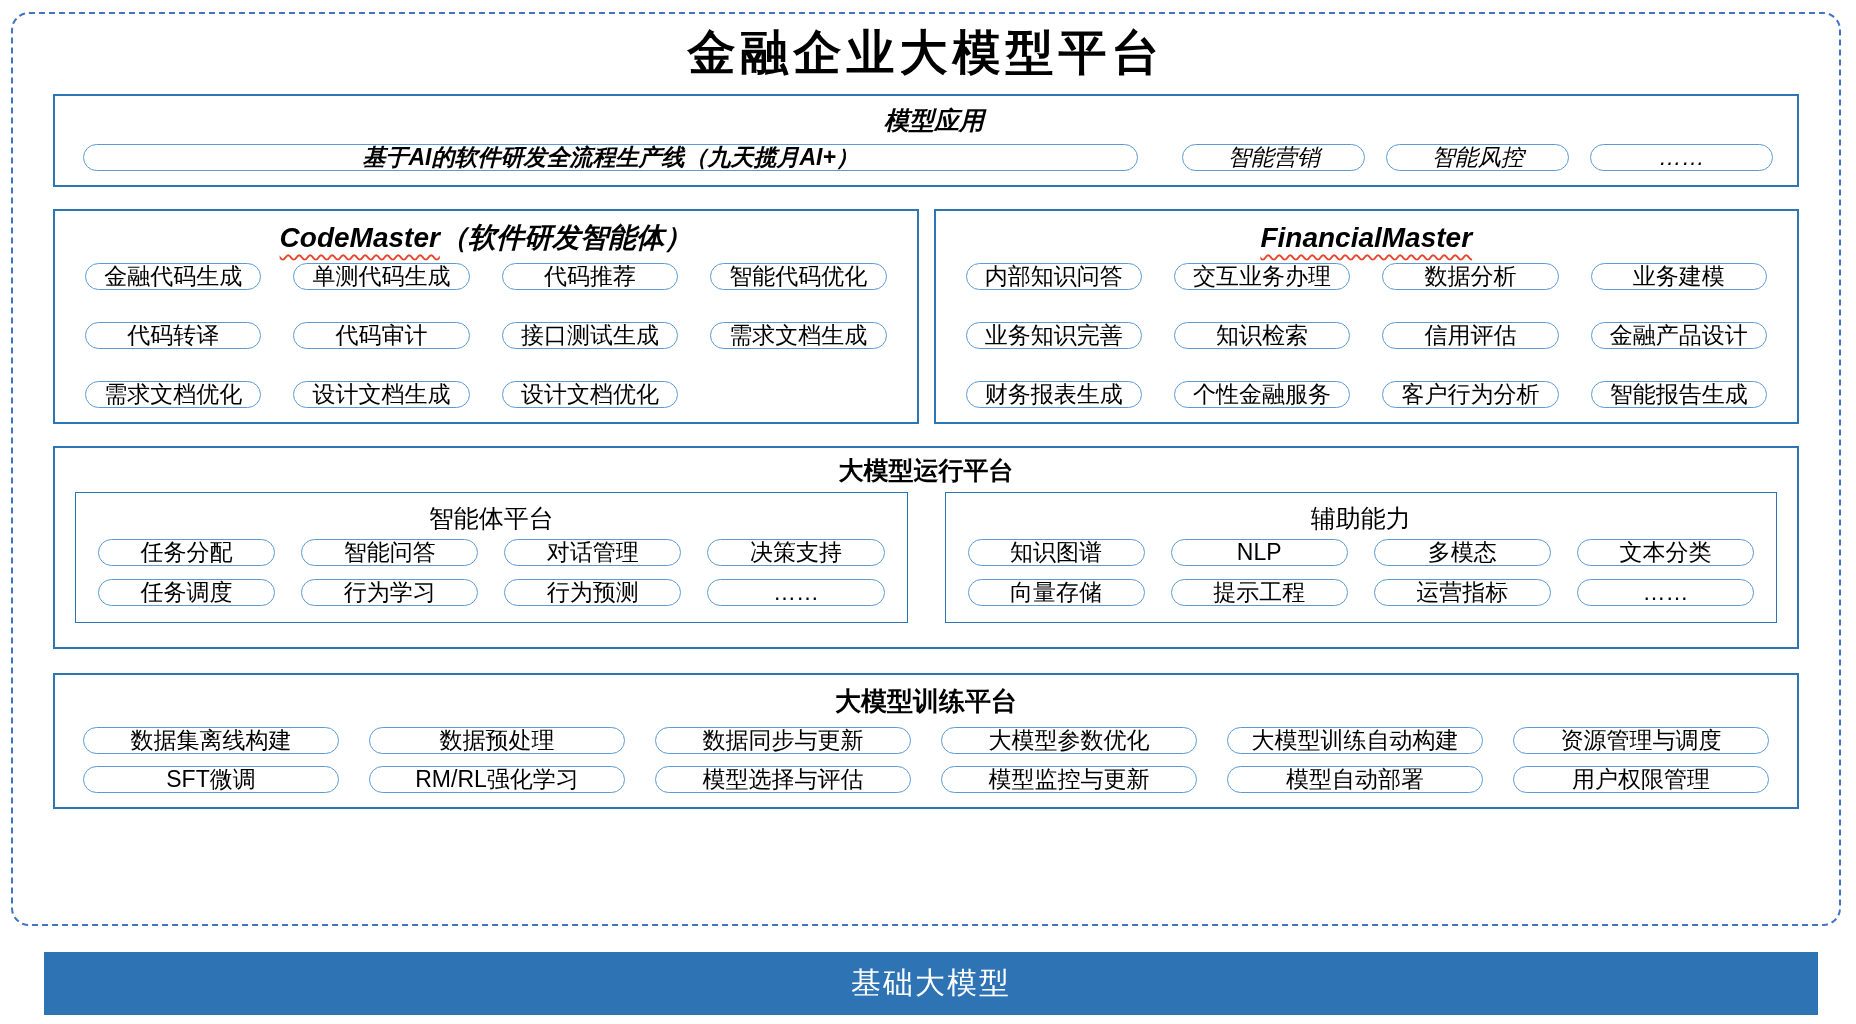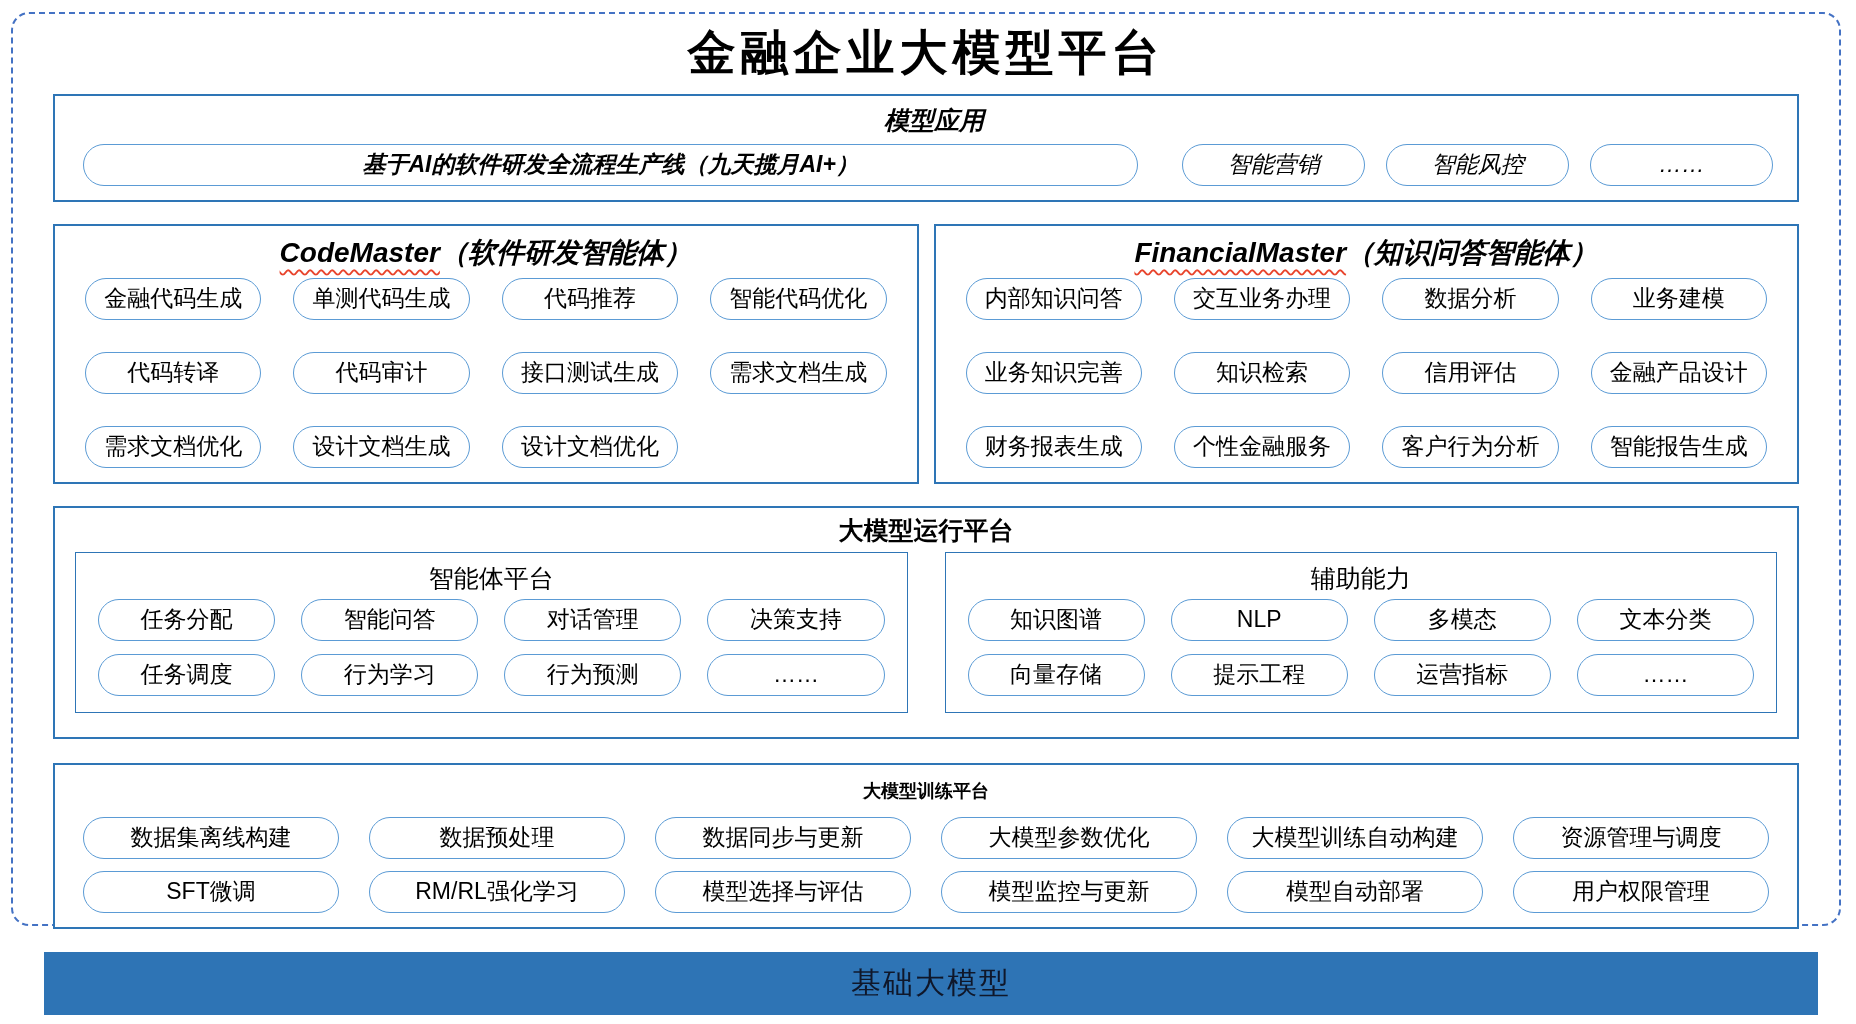--- a/index.html
+++ b/index.html
@@ -22,21 +22,21 @@
     border:2px solid #2e75b6;background:#fff;box-sizing:border-box;
   }
   .sec-header{
     text-align:center;font-weight:700;font-size:25px;line-height:32px;
   }
   
   .sec-apps{margin-top:12px;padding:8px 12px 14px 28px;font-style:italic;}
   .app-row{display:flex;margin-top:8px;align-items:stretch;}
   .item{
     border:1.5px solid #5b9bd5;border-radius:21px;background:#fff;
-    height:42px;display:flex;align-items:center;justify-content:center;
+    height:27px;display:flex;align-items:center;justify-content:center;
     font-size:23px;white-space:nowrap;box-sizing:border-box;
   }
   .app-main{flex:0 0 62%;font-weight:700;margin-right:44px;}
   .app-items{display:flex;gap:21px;flex:1;}
   .app-items .item{flex:0 0 183px;}
   
   .agents-row{display:flex;gap:15px;margin-top:22px;}
   .agent{flex:1 1 0;padding:8px 30px 14px 30px;}
   .agent-title{
     display:flex;justify-content:center;align-items:baseline;
@@ -61,25 +61,25 @@
   .group-title{
     text-align:center;font-size:25px;font-weight:400;line-height:38px;
   }
   .group .grid4{margin-top:2px;column-gap:26px;row-gap:13px;}
   
   .sec-training{margin-top:24px;padding:8px 28px 14px 28px;}
   .grid6{
     display:grid;grid-template-columns:repeat(6,1fr);
     column-gap:30px;row-gap:12px;margin-top:8px;
   }
-  .sec-training .sec-header{font-size:18px;line-height:36px;}
+  .sec-training .sec-header{font-size:26px;line-height:36px;}
   
   .foundation-bar{
     position:absolute;left:44px;right:38px;top:952px;height:63px;
-    background:#2e74b5;color:#0f172a;display:flex;align-items:center;
+    background:#2e74b5;color:#ffffff;display:flex;align-items:center;
     justify-content:center;font-size:30px;letter-spacing:2px;
   }
 </style>
 </head>
 <body>
 
 <div class="frame">
 
   <div class="main-title">金融企业大模型平台</div>
 
@@ -111,21 +111,20 @@
           <div class="item">接口测试生成</div>
           <div class="item">需求文档生成</div>
           <div class="item">需求文档优化</div>
           <div class="item">设计文档生成</div>
           <div class="item">设计文档优化</div>
         </div>
     </div>
     <div class="section agent">
       <div class="agent-title">
         <span class="wavy">FinancialMaster</span>
-          <span>（知识问答智能体）</span>
       </div>
       <div class="grid4">
           <div class="item">内部知识问答</div>
           <div class="item">交互业务办理</div>
           <div class="item">数据分析</div>
           <div class="item">业务建模</div>
           <div class="item">业务知识完善</div>
           <div class="item">知识检索</div>
           <div class="item">信用评估</div>
           <div class="item">金融产品设计</div>

